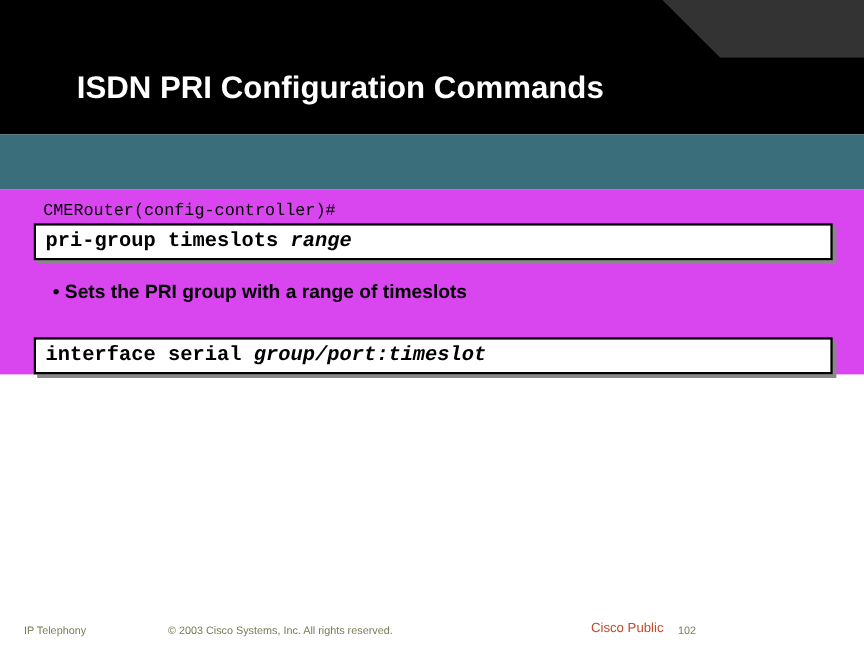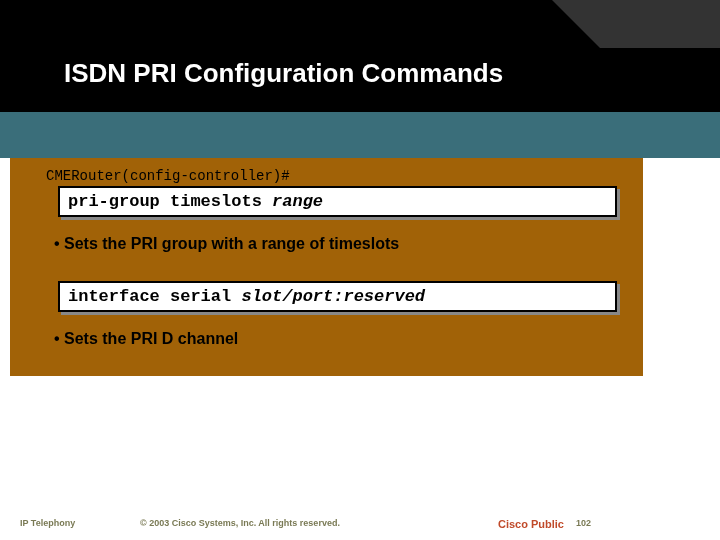--- a/index.html
+++ b/index.html
@@ -24,74 +24,72 @@
   }
   .title {
     position: absolute; left: 64px; top: 58px;
     color: #fff; font-size: 26px; font-weight: bold;
   }
   .teal-gap {
     position: absolute; left: 0; top: 112px; width: 720px; height: 46px;
     background: #3a6e7a;
   }
   .content {
-    position: absolute; left: 10px; top: 158px; width: 633px;
-    background: #a16207;
+    position: absolute; left: 0; top: 158px; width: 720px;
+    background: #d946ef;
   }
   .prompt {
     font-family: "Courier New", monospace; font-size: 14px;
     margin: 10px 0 0 36px;
   }
   .cmdbox {
-    margin: 2px 26px 0 48px;
+    margin: 2px 26px 0 28px;
     border: 2px solid #000;
     box-shadow: 3px 3px 0 #888;
     padding: 4px 8px;
     font-family: "Courier New", monospace;
     font-size: 17px; font-weight: bold;
     background: #fff;
   }
   .cmdbox .arg { font-style: italic; }
   .bullet {
     margin: 18px 0 28px 44px;
     font-size: 16px; font-weight: bold;
     text-indent: -14px; padding-left: 14px;
   }
   .bullet::before { content: "• "; }
   .footer {
     position: absolute; left: 0; bottom: 10px; width: 594px;
-    display: flex; align-items: flex-start;
+    display: flex; align-items: flex-end;
     font-size: 9px;
-    font-weight: bold;
   }
   .footer .course { color: #7a7a55; margin-left: 20px; width: 120px; }
   .footer .copy { color: #7a7a55; flex: 1; }
   .footer .pub { color: #c04a2a; margin-right: 12px; font-size: 11px; }
-  .footer .page { color: #7a7a55; margin-right: 3px; }
+  .footer .page { color: #7a7a55; margin-right: 14px; }
 </style>
 </head>
 <body>
 
 <div class="top-band"></div>
 <div class="corner"></div>
 <div class="title">ISDN PRI Configuration Commands</div>
 <div class="teal-gap"></div>
 
 <div class="content">
 
   <div class="prompt">CMERouter(config-controller)#</div>
   <div class="cmdbox">
     <span>pri-group timeslots </span><span class="arg">range</span>
   </div>
   <div class="bullet">Sets the PRI group with a range of timeslots</div>
 
   <div class="cmdbox">
-    <span>interface serial </span><span class="arg">slot/port:reserved</span>
+    <span>interface serial </span><span class="arg">group/port:timeslot</span>
   </div>
-  <div class="bullet">Sets the PRI D channel</div>
 
 </div>
 
 <div class="footer">
   <span class="course">IP Telephony</span>
   <span class="copy">© 2003 Cisco Systems, Inc. All rights reserved.</span>
   <span class="pub">Cisco Public</span>
   <span class="page">102</span>
 </div>
 

